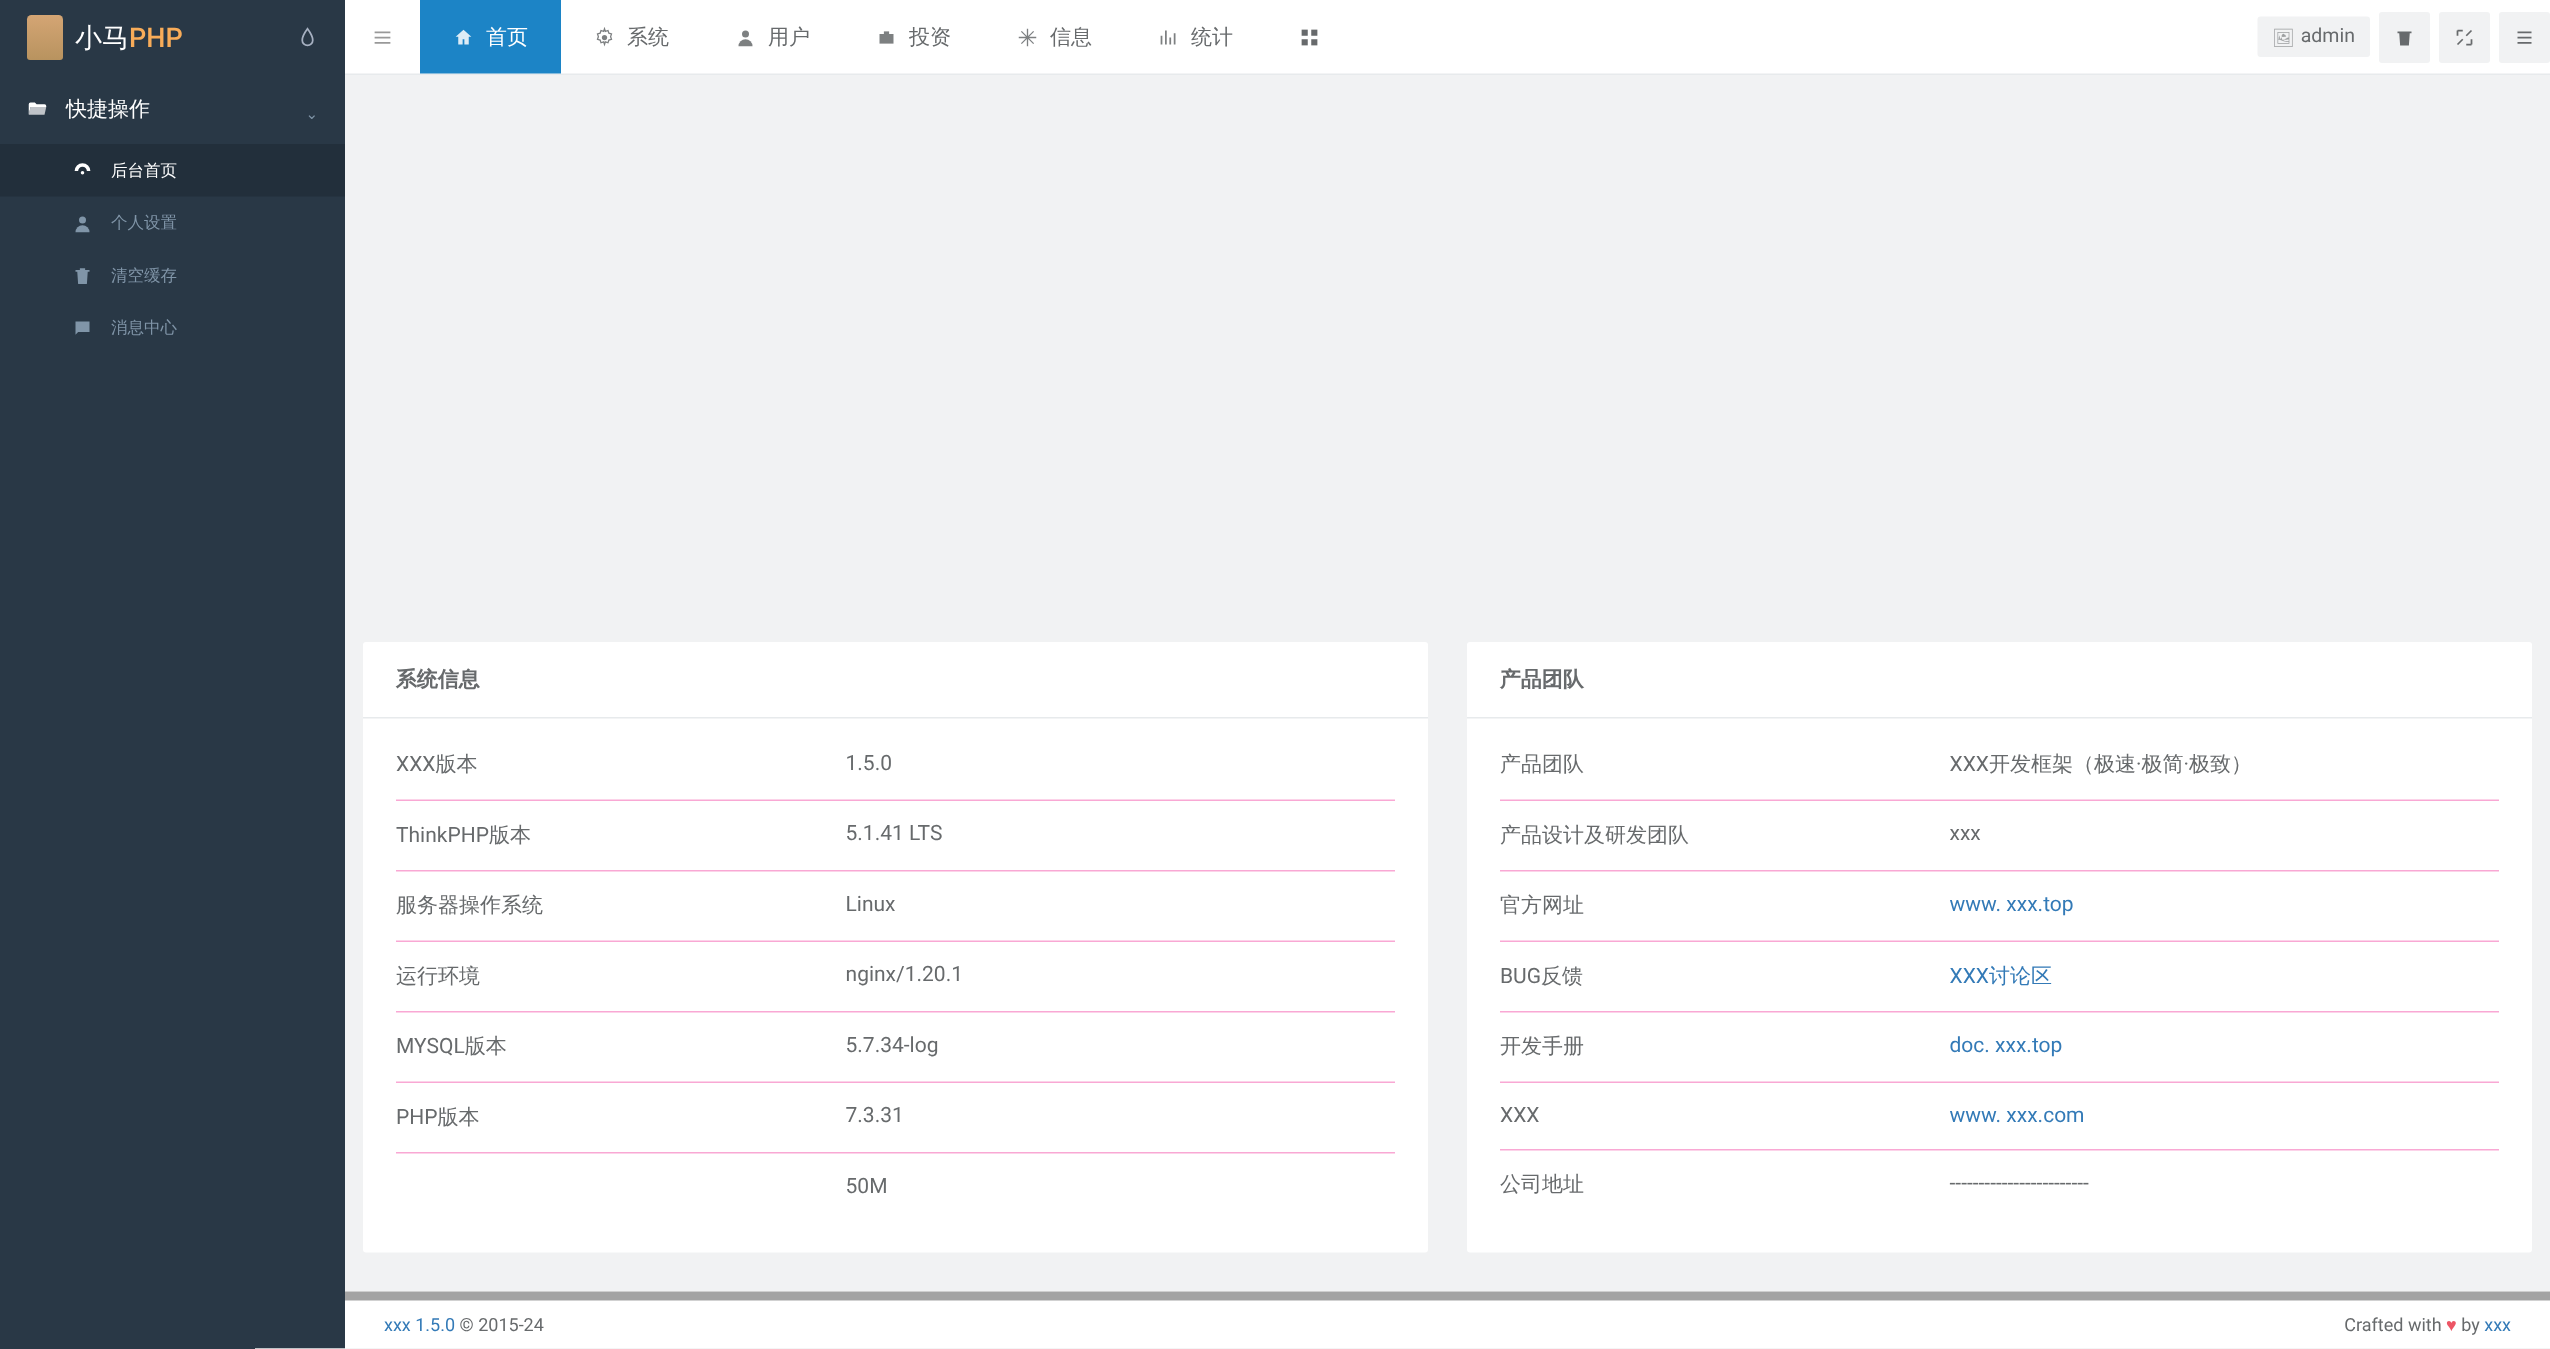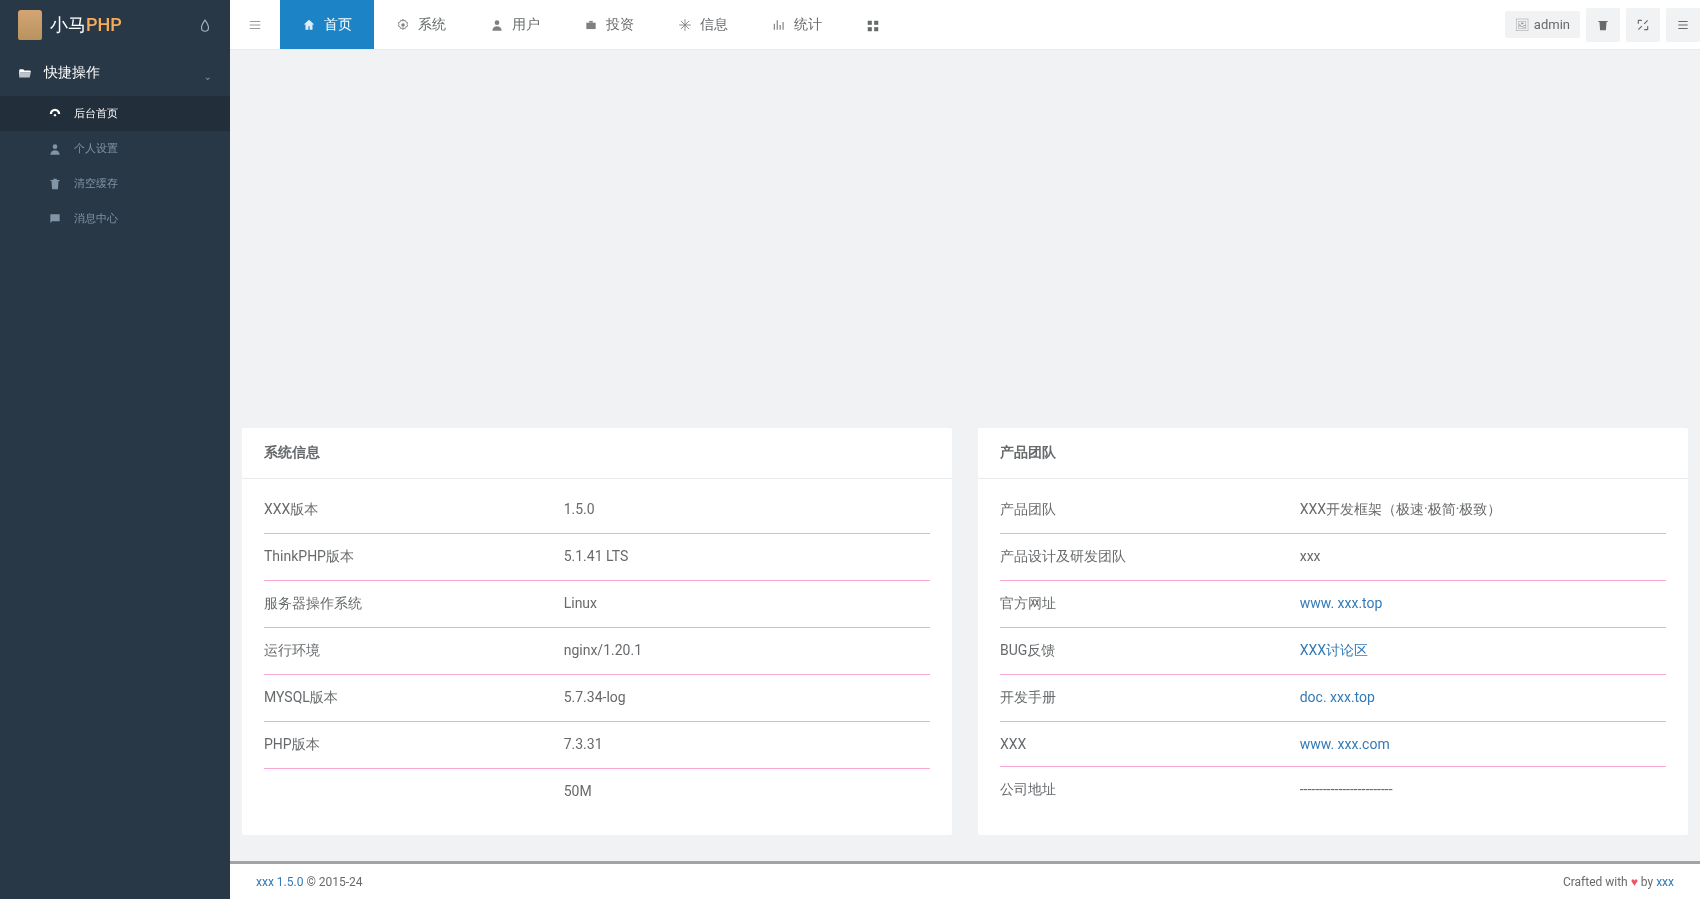--- a/index.html
+++ b/index.html
@@ -46,21 +46,21 @@
     .panel:last-child { flex: 1; }
     .panel-header { padding: 16px 22px; font-weight: 600; color: #676a6c; border-bottom: 1px solid #e7eaec; }
     .panel-body { padding: 8px 22px 22px; }
     .info-row { display: flex; padding: 14px 0; border-bottom: 1px solid #f9a8d4; }
     .info-row:last-child { border-bottom: none; }
     .info-label { width: 45%; color: #676a6c; }
     .info-value { color: #676a6c; }
     .info-value.link { color: #337ab7; cursor: pointer; }
     
     
-    .footer { height: 38px; background: #fff; border-top: 3px solid #a3a3a3; display: flex; align-items: center; justify-content: space-between; padding: 0 26px; font-size: 12px; color: #676a6c; }
+    .footer { height: 38px; background: #fff; border-top: 6px solid #a3a3a3; display: flex; align-items: center; justify-content: space-between; padding: 0 26px; font-size: 12px; color: #676a6c; }
     .footer a { color: #337ab7; text-decoration: none; }
     .heart { color: #ed5565; }
     
     
     svg { width: 14px; height: 14px; fill: currentColor; vertical-align: middle; }
   </style>
 </head>
 <body>
 
 <div class="layout">

